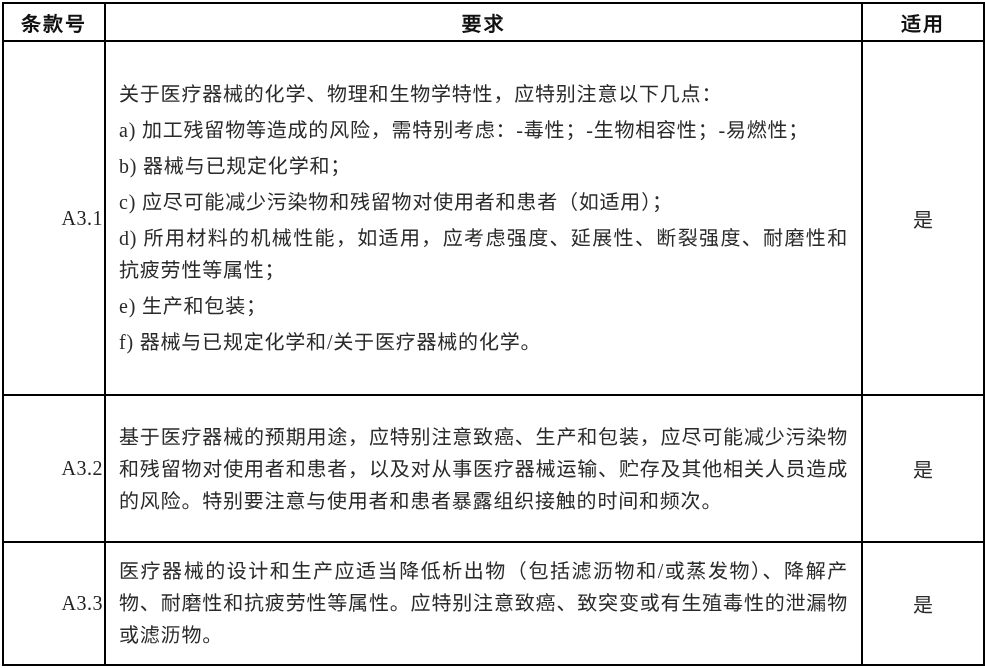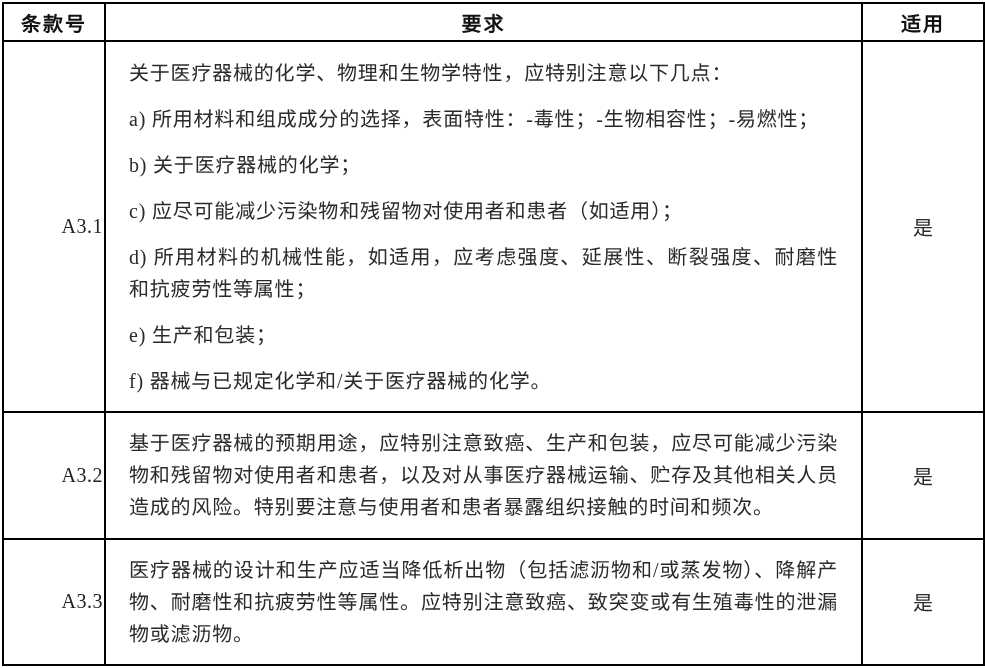--- a/index.html
+++ b/index.html
@@ -46,21 +46,21 @@
   td.clause-cell {
     text-align: right;
     font-size: 20px;
     letter-spacing: 0.5px;
     color: #222222;
   }
   td.requirement-cell {
     padding: 0 9px;
   }
   td.requirement-cell p {
-    margin: 14px;
+    margin: 4px;
     font-size: 20px;
     line-height: 32px;
     letter-spacing: 0.8px;
     text-align: justify;
     color: #2a2a2a;
   }
   td.applicable-cell {
     text-align: center;
     font-size: 20px;
     color: #2a2a2a;
@@ -81,22 +81,22 @@
         <th>条款号</th>
         <th>要求</th>
         <th>适用</th>
       </tr>
     </thead>
     <tbody>
       <tr class="row-1">
         <td class="clause-cell">A3.1</td>
         <td class="requirement-cell">
           <p>关于医疗器械的化学、物理和生物学特性，应特别注意以下几点：</p>
-          <p>a) 所用材料和组成成分的选择，表面特性：-毒性；-生物相容性；-易燃性；</p>
-          <p>b) 关于医疗器械的化学；</p>
+          <p>a) 加工残留物等造成的风险，需特别考虑：-毒性；-生物相容性；-易燃性；</p>
+          <p>b) 器械与已规定化学和；</p>
           <p>c) 应尽可能减少污染物和残留物对使用者和患者（如适用）；</p>
           <p>d) 所用材料的机械性能，如适用，应考虑强度、延展性、断裂强度、耐磨性和抗疲劳性等属性；</p>
           <p>e) 生产和包装；</p>
           <p>f) 器械与已规定化学和/关于医疗器械的化学。</p>
         </td>
         <td class="applicable-cell">是</td>
       </tr>
       <tr class="row-2">
         <td class="clause-cell">A3.2</td>
         <td class="requirement-cell">

